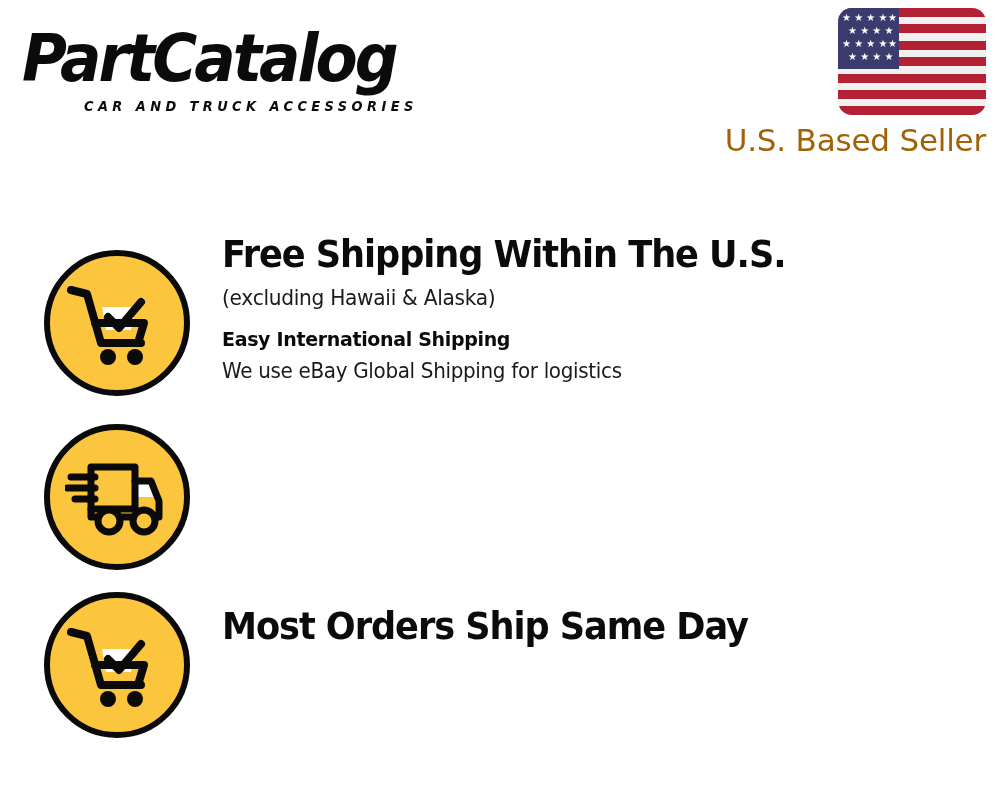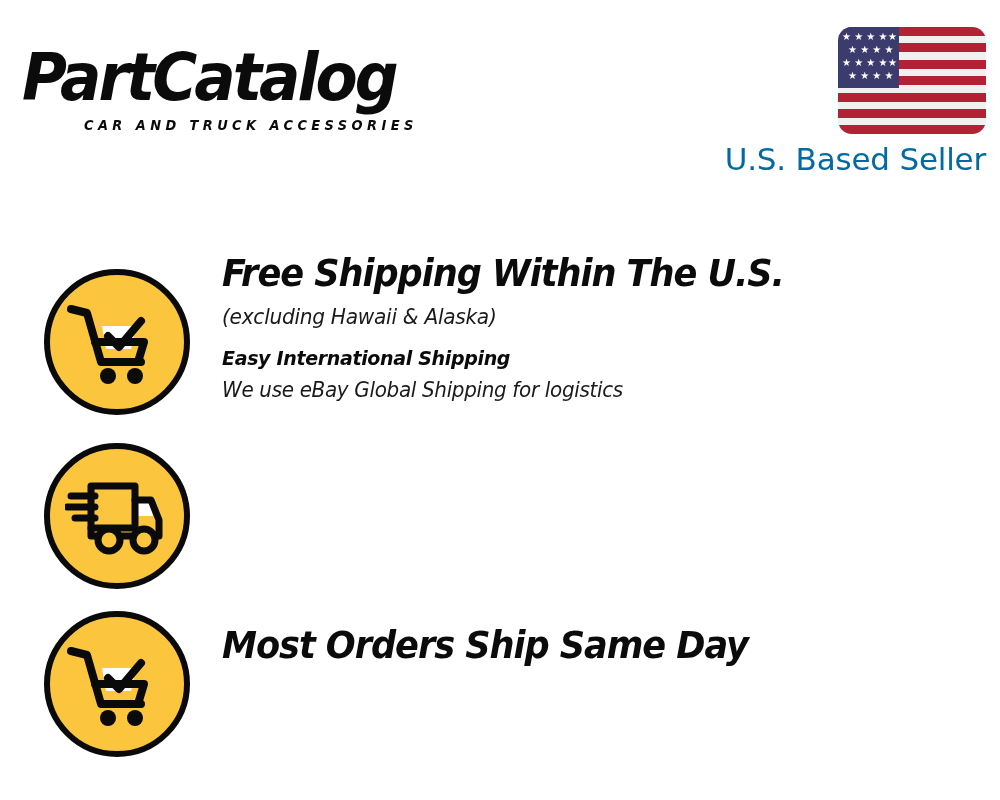--- a/index.html
+++ b/index.html
@@ -14,21 +14,20 @@
     font-family: "Liberation Sans", sans-serif;
     color: #111111;
     overflow: hidden;
     position: relative;
   }
 
   .banner {
     position: relative;
     width: 1000px;
     height: 588px;
-    margin-top: 19px;
   }
 
   
   .header {
     position: absolute;
     left: 0;
     top: 0;
     width: 1000px;
     height: 170px;
   }
@@ -127,39 +126,38 @@
   }
 
   .seller-label {
     position: absolute;
     right: 0;
     top: 112px;
     font-family: "DejaVu Sans", sans-serif;
     font-size: 31px;
     font-weight: 400;
     line-height: 40px;
-    color: #0369a1;
+    color: #a16207;
     white-space: nowrap;
     letter-spacing: -0.2px;
   }
 
   
   .features {
     position: absolute;
     left: 0;
     top: 232px;
     width: 1000px;
   }
 
   .feature-row {
     position: absolute;
     left: 0;
     width: 1000px;
     display: block;
-    font-style: italic;
   }
   .feature-row.r1 { top: 0px;   height: 182px; }
   .feature-row.r2 { top: 182px; height: 166px; }
   .feature-row.r3 { top: 348px; height: 172px; padding-left: 36px; }
 
   .badge {
     position: absolute;
     left: 44px;
     width: 146px;
     height: 146px;

